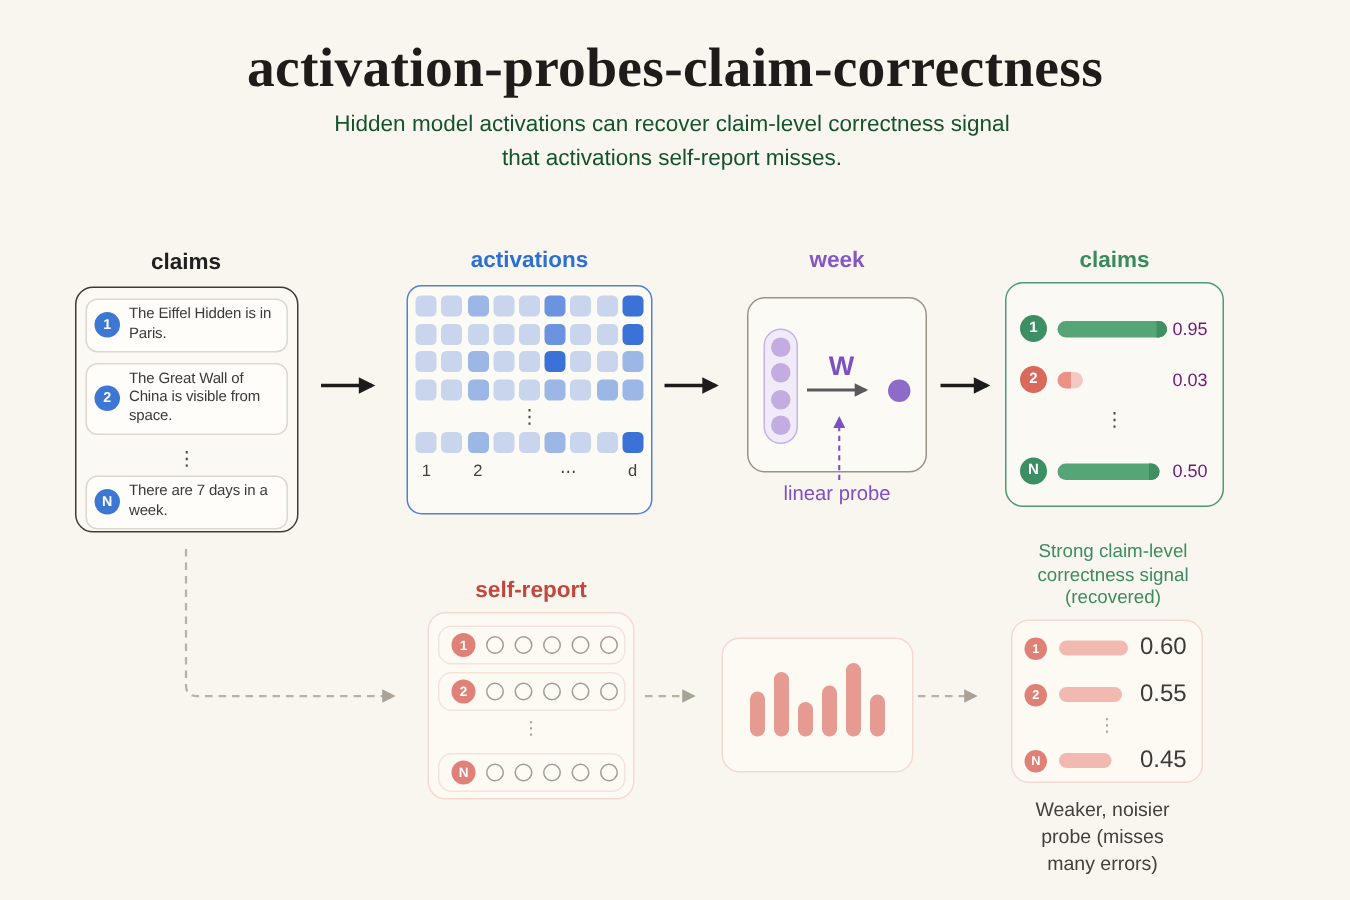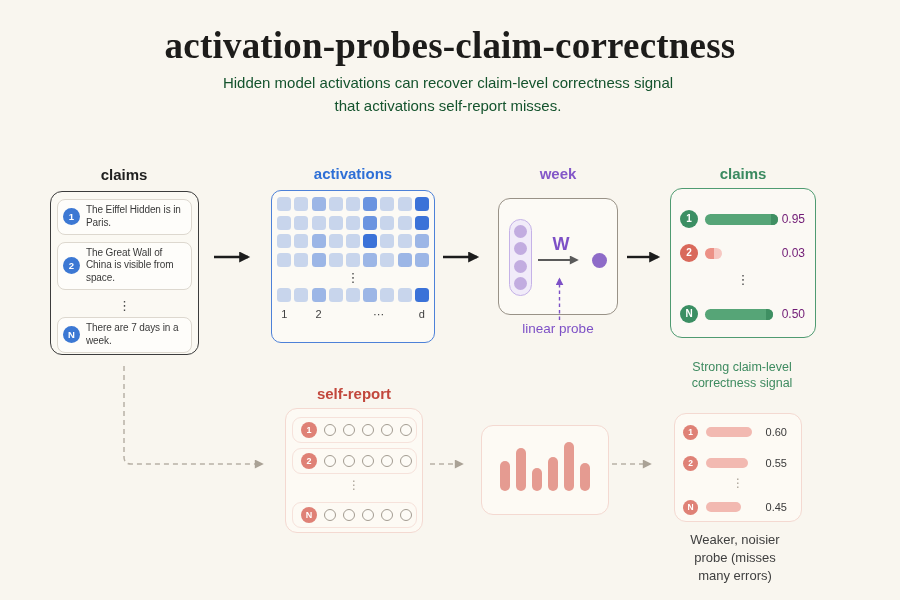--- a/index.html
+++ b/index.html
@@ -61,21 +61,21 @@
   .score-panel{left:670px;top:188px;width:146px;height:150px;border:1.5px solid #4f9b71;border-radius:12px;background:#fbf9f4;}
   .srow{position:absolute;left:9px;right:10px;height:18px;display:flex;align-items:center;}
   .srow .badge{margin-right:7px;}
   .bar-wrap{flex:1;display:flex;}
   .hbar{height:11px;border-radius:5.5px;display:block;position:relative;}
   .bar-green{background:#56a577;}
   .bar-green::after{content:'';position:absolute;right:0;top:0;bottom:0;width:7px;background:#3f8f62;border-radius:0 5.5px 5.5px 0;}
   .bar-red{background:linear-gradient(90deg,#ec9186 0 9px,#f6c8c2 9px);}
   .bar-pink{background:#f2b9b1;height:10px;border-radius:5px;}
   .val{width:27px;text-align:right;font-size:12px;color:#701a75;}
-  .val.sm{font-size:11px;color:#3a3a3a;}
+  .val.sm{font-size:16px;color:#3a3a3a;}
 
   .v-ellipsis{text-align:center;color:#4a4a4a;font-size:13px;line-height:1;}
   .panel-ellipsis{position:absolute;left:0;right:0;}
   .panel-ellipsis.muted{color:#a9a095;font-size:12px;}
   .claims-ellipsis{margin:2px 0 5px;}
 
   
   .selfreport-panel{left:285px;top:408px;width:138px;height:125px;border:1.3px solid #f4d9d1;border-radius:12px;background:#fdfaf4;}
   .sr-row{position:absolute;left:6px;right:5px;height:26px;border:1px solid #f6e2db;border-radius:9px;background:#fdfaf4;display:flex;align-items:center;padding-left:8px;gap:7px;box-sizing:border-box;}
   .opt-circle{width:12px;height:12px;border:1.3px solid #a39c91;border-radius:50%;background:#fdfbf6;box-sizing:border-box;}
@@ -214,20 +214,21 @@
         <span class="bar-wrap">
           <span class="hbar bar-green" style="width: 68px;"></span>
         </span>
         <span class="val">0.50</span>
       </div>
       <div class="v-ellipsis panel-ellipsis" style="top: 84px;">⋮</div>
     </div>
   <div class="annotation ann-green">
     <div>Strong claim-level</div>
     <div>correctness signal</div>
+    <div>(recovered)</div>
   </div>
 
   <div class="panel selfreport-panel">
       <div class="sr-row" style="top: 8px;">
         <span class="badge badge-salmon">1</span>
         <span class="opt-circle"></span>
         <span class="opt-circle"></span>
         <span class="opt-circle"></span>
         <span class="opt-circle"></span>
         <span class="opt-circle"></span>

